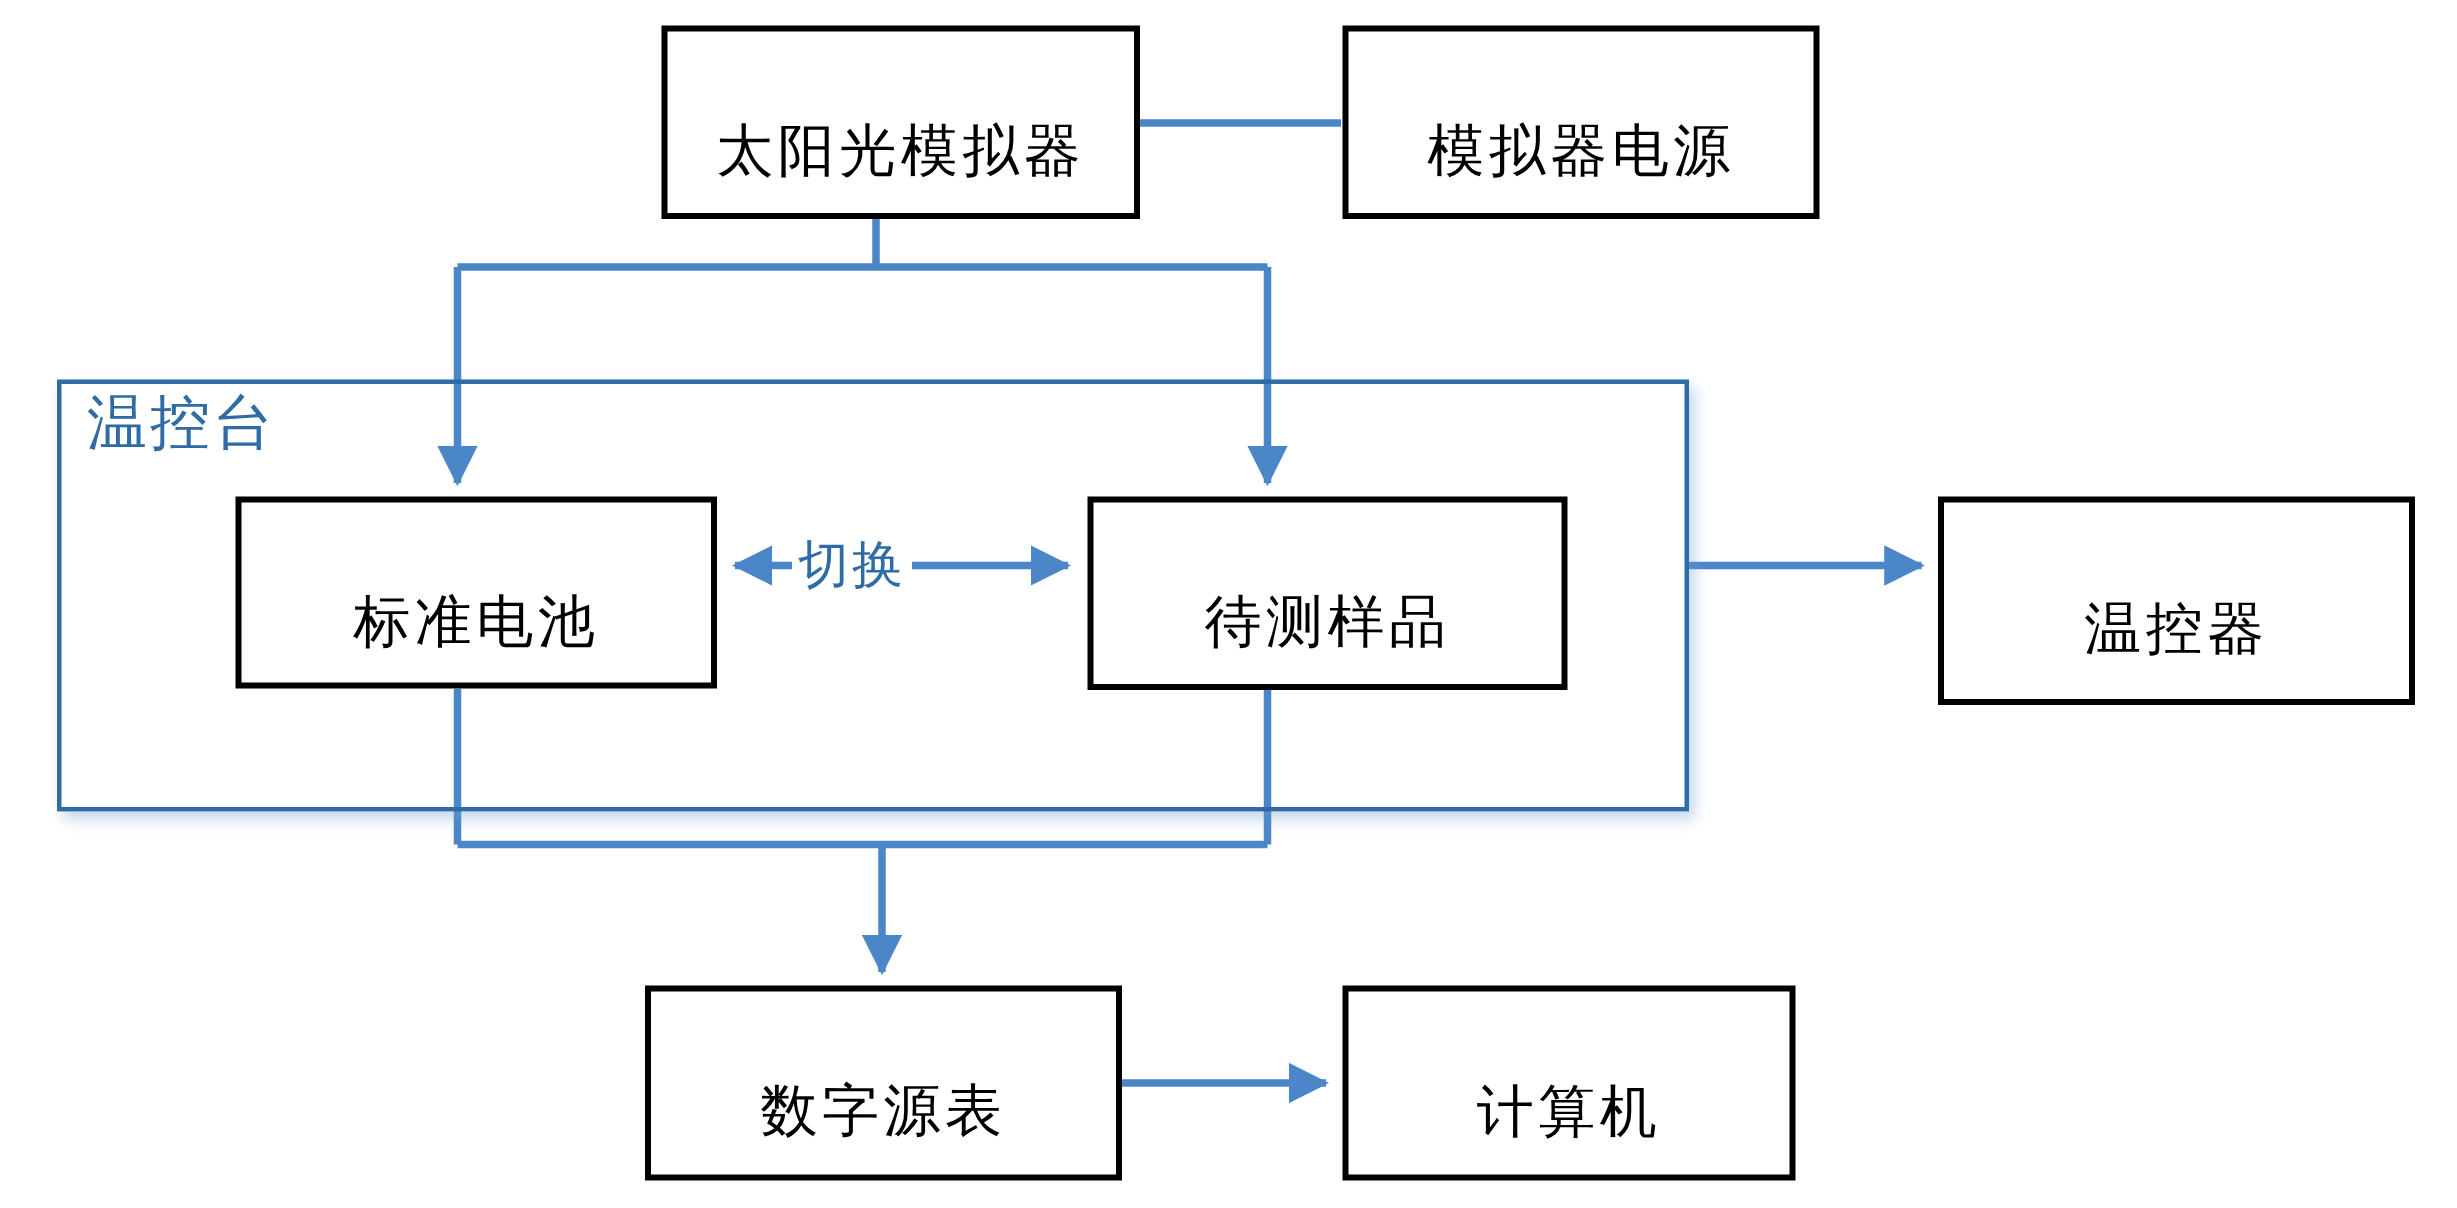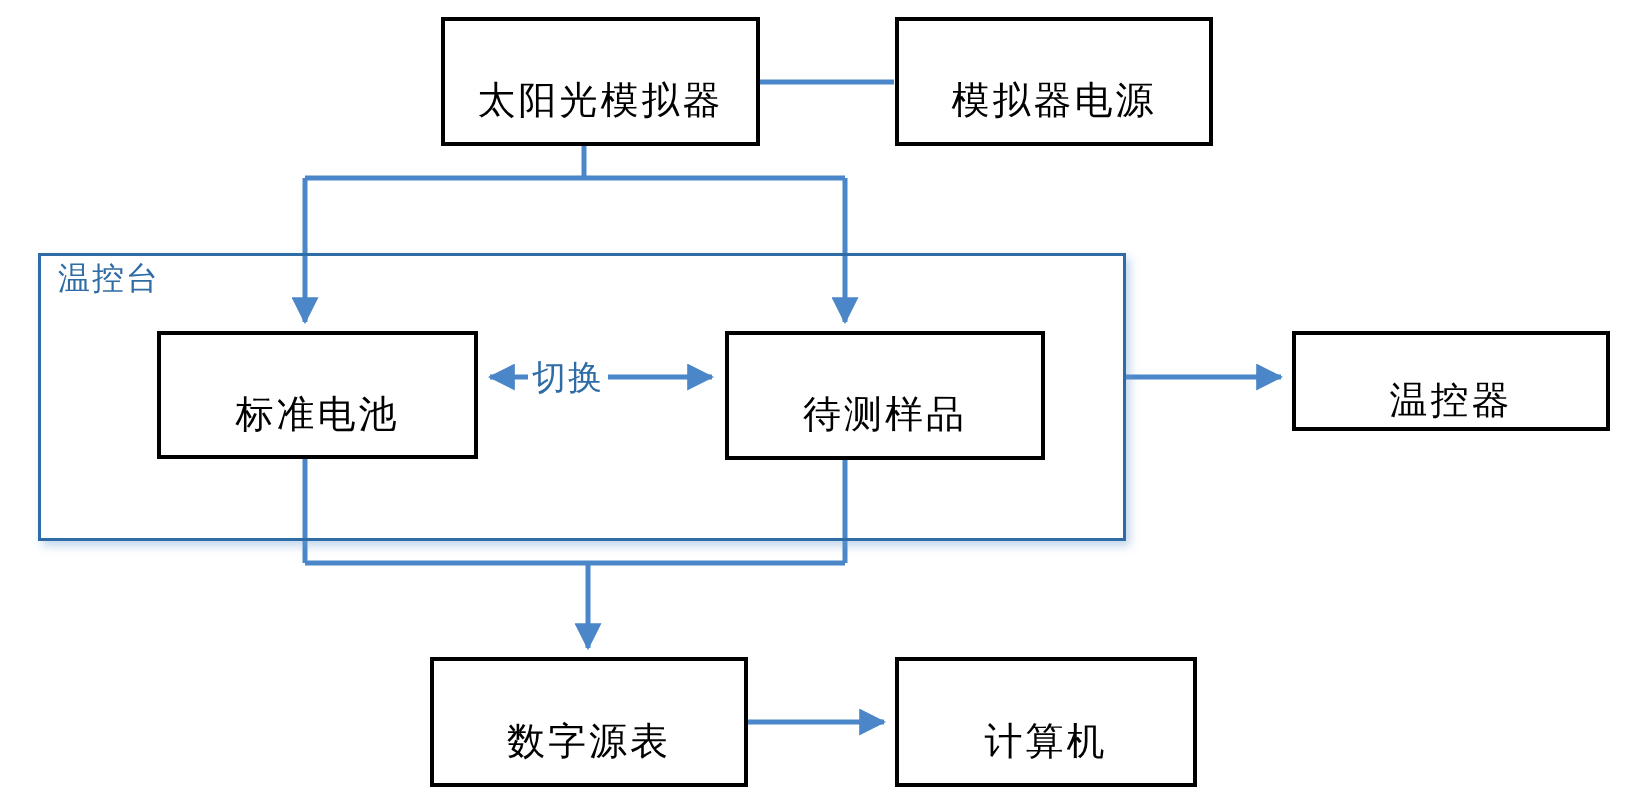--- a/index.html
+++ b/index.html
@@ -30,21 +30,21 @@
   .stage-container {
     position: absolute;
     box-sizing: border-box;
     background: transparent;
     border: 3px solid #2f6ca5;
     box-shadow: 4px 5px 9px rgba(110,160,210,0.42);
   }
   .stage-container-label {
     position: absolute;
     color: #2f6ca5;
-    font-size: 32px;
+    font-size: 40px;
     line-height: 1;
     letter-spacing: 2px;
     white-space: nowrap;
   }
 
   
   .node {
     position: absolute;
     box-sizing: border-box;
     background: #ffffff;
@@ -124,21 +124,21 @@
   </div>
 
   <div class="node" style="left:895px; top:17px; width:318px; height:129px;">
     <span class="node-label">模拟器电源</span>
   </div>
 
   <div class="node" style="left:725px; top:331px; width:320px; height:129px;">
     <span class="node-label">待测样品</span>
   </div>
 
-  <div class="node" style="left:1292px; top:331px; width:318px; height:100px;">
+  <div class="node" style="left:1292px; top:331px; width:318px; height:139px;">
     <span class="node-label">温控器</span>
   </div>
 
   <div class="node" style="left:430px; top:657px; width:318px; height:130px;font-family:Liberation Serif, serif;">
     <span class="node-label">数字源表</span>
   </div>
 
   <div class="node" style="left:895px; top:657px; width:302px; height:130px;">
     <span class="node-label">计算机</span>
   </div>

